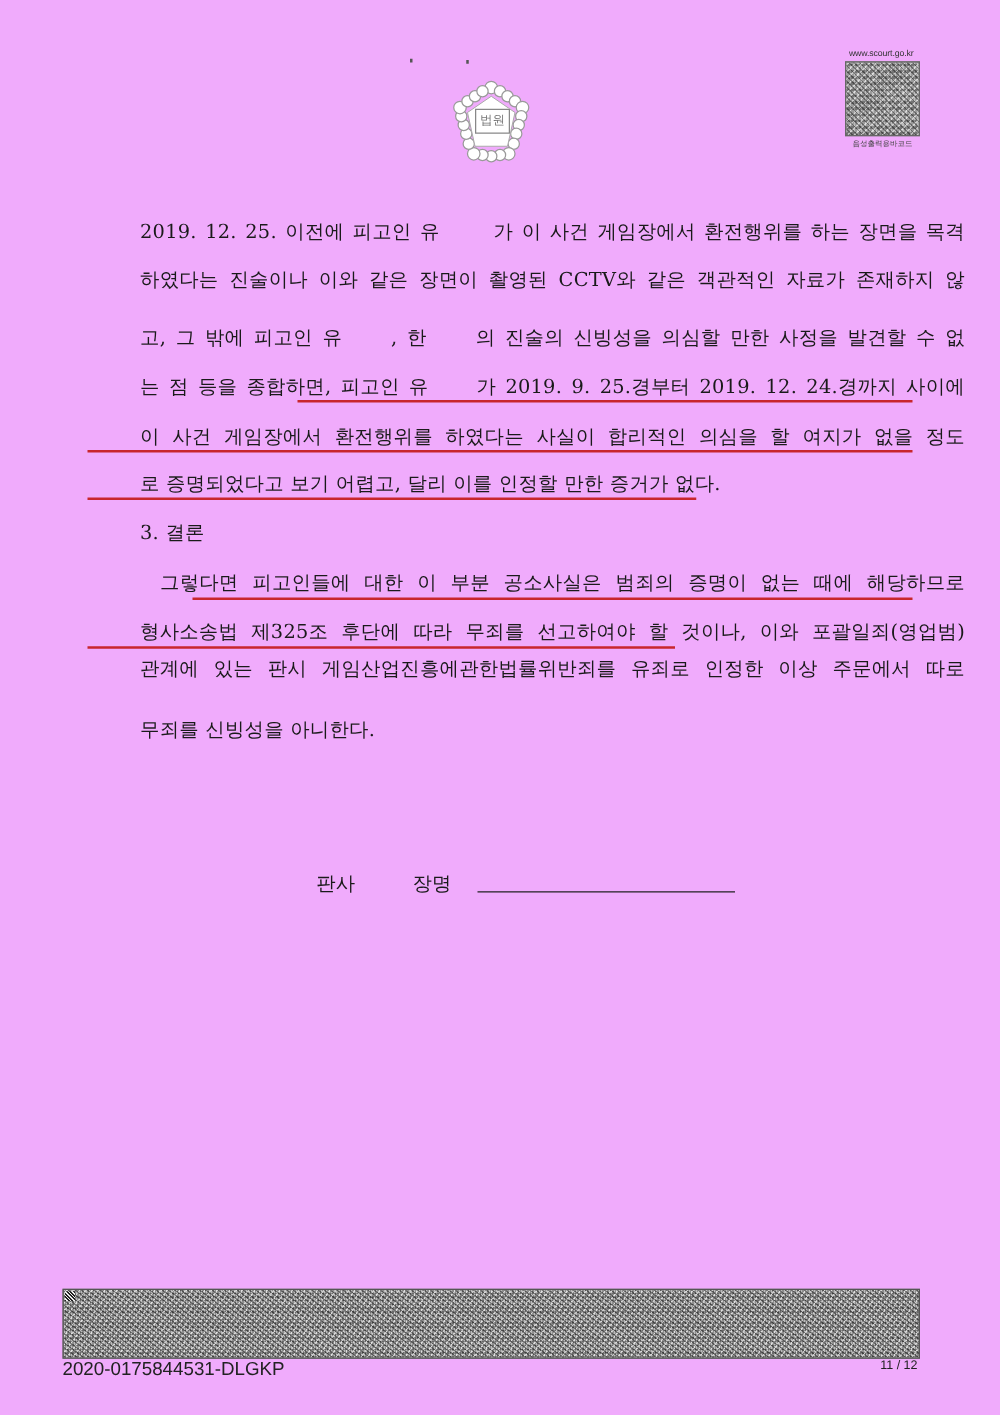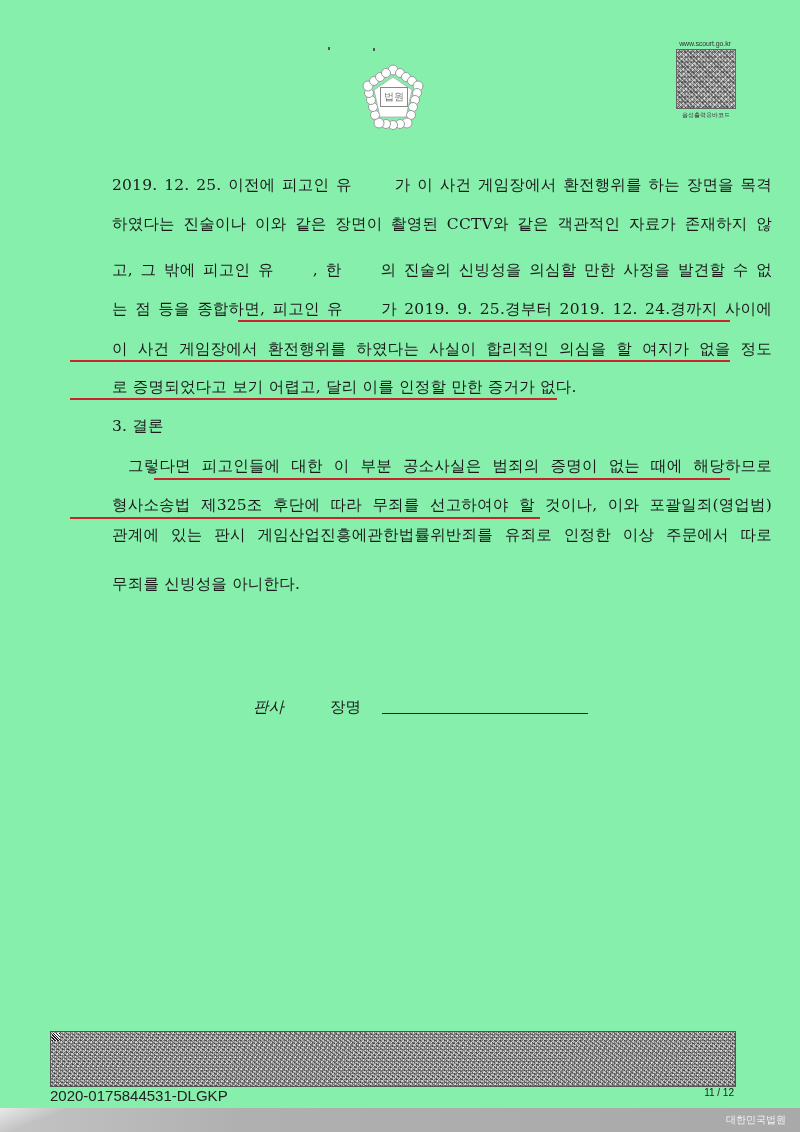--- a/index.html
+++ b/index.html
@@ -12,21 +12,21 @@
       height: 1132px;
       position: relative;
       overflow: hidden;
       font-family: "DejaVu Serif", "Liberation Serif", serif;
       color: #1a1a1a;
     }
     .page {
       position: absolute;
       left: 0; top: 0;
       width: 800px; height: 1132px;
-      background: #86efac;
+      background: #f0abfc;
     }
 
     
     .scan-dot {
       position: absolute;
       width: 2px; height: 3px;
       background: #555;
     }
 
     
@@ -270,28 +270,24 @@
     <div class="line justify" style="top:524px;">관계에 있는 판시 게임산업진흥에관한법률위반죄를 유죄로 인정한 이상 주문에서 따로</div>
     <div class="line" style="top:573px;">무죄를 신빙성을 아니한다.</div>
   </div>
 
   <div class="red-underline" style="left:238px; top:320px; width:492px;"></div>
   <div class="red-underline" style="left:70px;  top:360px; width:660px;"></div>
   <div class="red-underline" style="left:70px;  top:398px; width:487px;"></div>
   <div class="red-underline" style="left:154px; top:478px; width:576px;"></div>
   <div class="red-underline" style="left:70px;  top:517px; width:470px;"></div>
 
-  <div class="sig-label" style="left:253px; top:697px;font-style:italic;">판사</div>
+  <div class="sig-label" style="left:253px; top:697px;">판사</div>
   <div class="sig-label" style="left:330px; top:697px;">장명</div>
   <div class="sig-line"></div>
 
   <div class="barcode">
     <div class="barcode-corner"></div>
   </div>
   <div class="doc-id">2020-0175844531-DLGKP</div>
   <div class="barcode-note">위변조 방지용 바코드 입니다.</div>
   <div class="page-num">11 / 12</div>
 
-  <div class="banner">
-    <div class="banner-swoosh"></div>
-    <div class="banner-text">대한민국법원</div>
-  </div>
 </div>
 
 </body></html>

